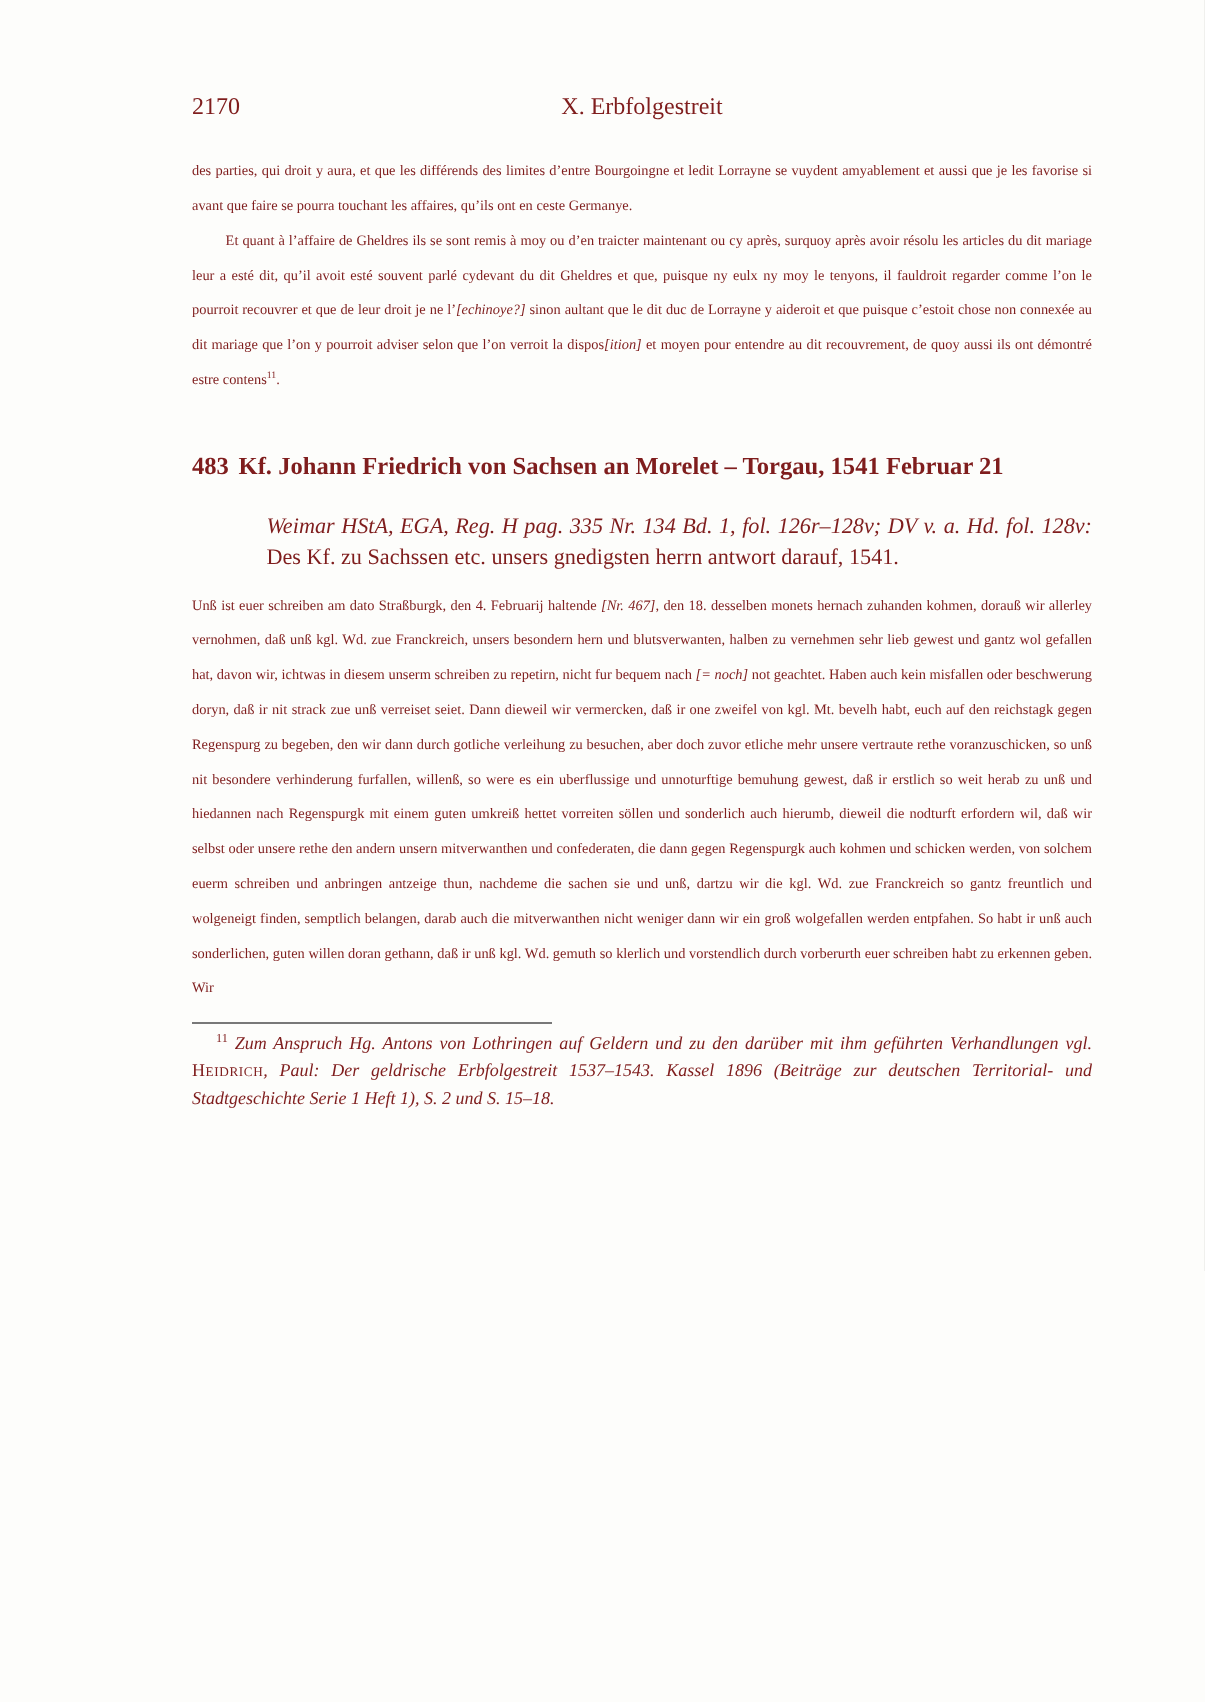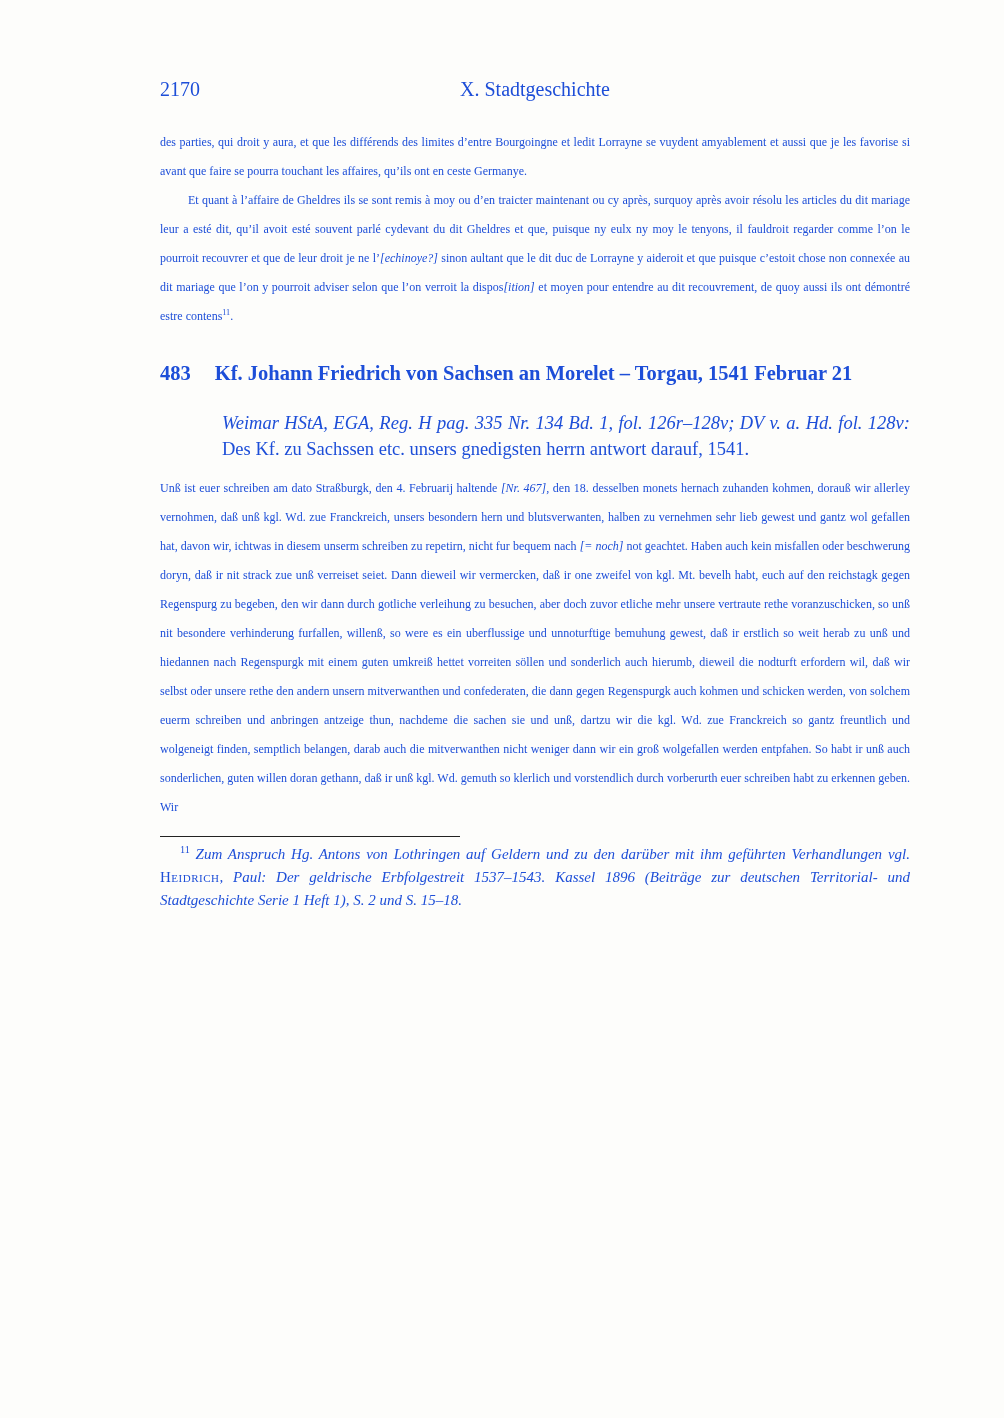--- a/index.html
+++ b/index.html
@@ -3,21 +3,21 @@
 <meta charset="utf-8">
 <style>
   * { margin: 0; padding: 0; box-sizing: border-box; }
   html, body { background: #d8d8d4; }
   .page {
     position: relative;
     width: 1004px;
     height: 1418px;
     margin: 0 auto;
     background: #fdfdfb;
-    color: #1d4ed8;
+    color: #7f1d1d;
     font-family: "Liberation Serif", "DejaVu Serif", serif;
     padding: 76px 94px 0 160px;
     overflow: hidden;
   }
   .page-header {
     position: relative;
     height: 26px;
     margin-bottom: 26px;
     font-size: 20px;
     line-height: 26px;
@@ -38,22 +38,22 @@
   }
   .indent { text-indent: 28px; }
   .italic { font-style: italic; }
   sup.fn-ref, sup.fn-num {
     font-size: 0.68em;
     vertical-align: super;
     line-height: 0;
   }
   .section-heading {
     display: flex;
-    gap: 24px;
-    margin-top: 28px;
+    gap: 8px;
+    margin-top: 44px;
     font-size: 20.5px;
     line-height: 29px;
     font-weight: bold;
   }
   .source-note {
     margin: 22px 0 0 62px;
     font-size: 18.5px;
     line-height: 26px;
     text-align: justify;
   }
@@ -77,21 +77,21 @@
     letter-spacing: 0.5px;
   }
 </style>
 </head>
 <body>
 
 <div class="page">
 
   <header class="page-header">
     <span class="page-number">2170</span>
-    <span class="running-title">X. Stadtgeschichte</span>
+    <span class="running-title">X. Erbfolgestreit</span>
   </header>
 
   <section>
     <p class="body-para"><span>des parties, qui droit y aura, et que les différends des limites d’entre Bourgoingne et ledit Lorrayne se vuydent amyablement et aussi que je les favorise si avant que faire se pourra touchant les affaires, qu’ils ont en ceste Germanye.</span></p>
 
     <p class="body-para indent"><span>Et quant à l’affaire de Gheldres ils se sont remis à moy ou d’en traicter maintenant ou cy après, surquoy après avoir résolu les articles du dit mariage leur a esté dit, qu’il avoit esté souvent parlé cydevant du dit Gheldres et que, puisque ny eulx ny moy le tenyons, il fauldroit regarder comme l’on le pourroit recouvrer et que de leur droit je ne l’</span><span class="italic">[echinoye?]</span><span> sinon aultant que le dit duc de Lorrayne y aideroit et que puisque c’estoit chose non connexée au dit mariage que l’on y pourroit adviser selon que l’on verroit la dispos</span><span class="italic">[ition]</span><span> et moyen pour entendre au dit recouvrement, de quoy aussi ils ont démontré estre contens</span><sup class="fn-ref">11</sup><span>.</span></p>
   </section>
 
   <h2 class="section-heading">
     <span class="doc-number">483</span>

